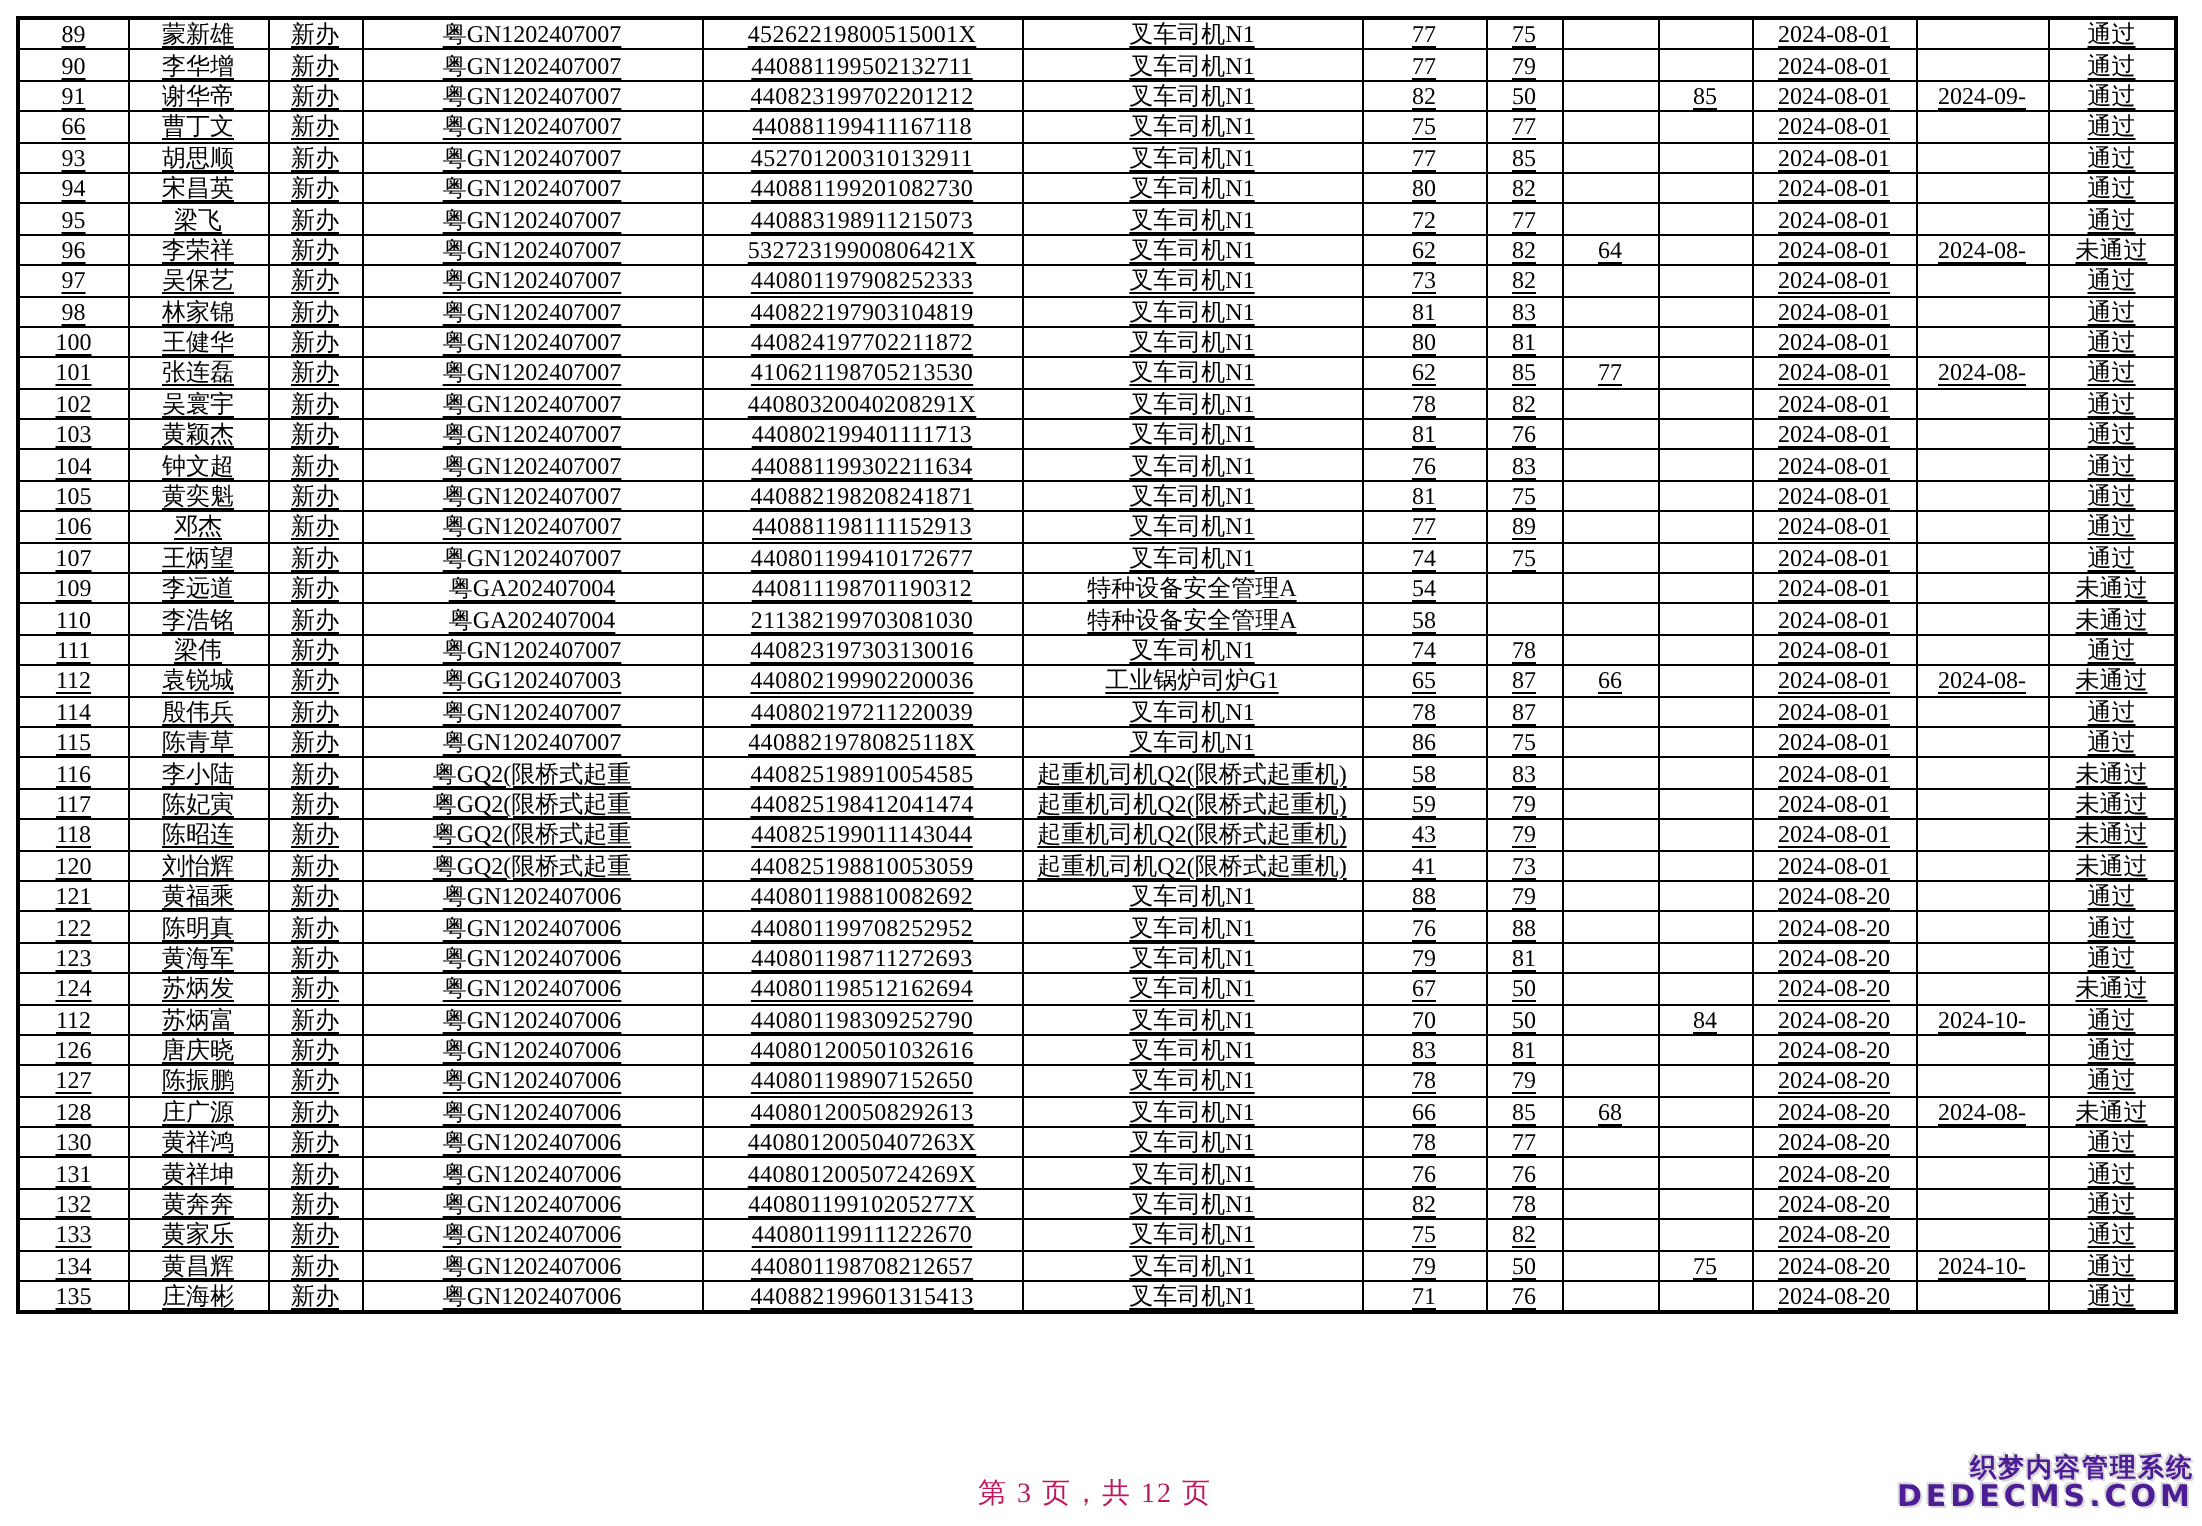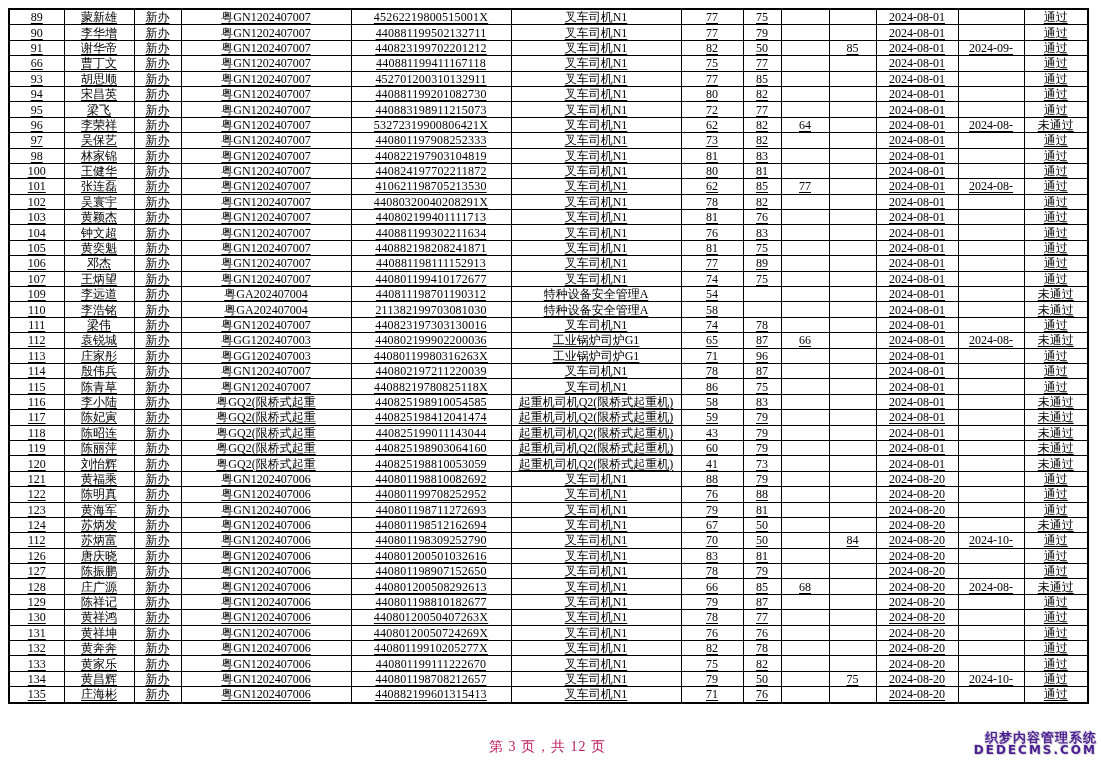--- a/index.html
+++ b/index.html
@@ -38,21 +38,21 @@
   .watermark{
     position:absolute;right:4px;bottom:6px;
     text-align:right;
     color:#4c1d95;
     font-weight:bold;
     font-family:"DejaVu Sans","Liberation Sans",sans-serif;
     text-shadow:1px 1px 0 #d8d8d8, -1px -1px 0 #d8d8d8;
     line-height:1.05;
   }
   .watermark .wm1{font-size:13px;letter-spacing:1px;}
-  .watermark .wm2{font-size:12px;letter-spacing:2px;padding-left:36px;}
+  .watermark .wm2{font-size:15px;letter-spacing:2px;padding-left:36px;}
 </style>
 </head>
 <body>
 
 <div class="page">
 
   <table class="results">
     <colgroup>
       <col style="width:55px">
         <col style="width:70px">
@@ -417,35 +417,20 @@
           <td class="c-project">工业锅炉司炉G1</td>
           <td class="c-s1">65</td>
           <td class="c-s2">87</td>
           <td class="c-s3">66</td>
           <td class="c-s4"></td>
           <td class="c-date1">2024-08-01</td>
           <td class="c-date2">2024-08-</td>
           <td class="c-result">未通过</td>
         </tr>
 
-        <tr>
-          <td class="c-num">113</td>
-          <td class="c-name">庄家彤</td>
-          <td class="c-type">新办</td>
-          <td class="c-cert">粤GG1202407003</td>
-          <td class="c-id">44080119980316263X</td>
-          <td class="c-project">工业锅炉司炉G1</td>
-          <td class="c-s1">71</td>
-          <td class="c-s2">96</td>
-          <td class="c-s3"></td>
-          <td class="c-s4"></td>
-          <td class="c-date1">2024-08-01</td>
-          <td class="c-date2"></td>
-          <td class="c-result">通过</td>
-        </tr>
 
         <tr>
           <td class="c-num">114</td>
           <td class="c-name">殷伟兵</td>
           <td class="c-type">新办</td>
           <td class="c-cert">粤GN1202407007</td>
           <td class="c-id">440802197211220039</td>
           <td class="c-project">叉车司机N1</td>
           <td class="c-s1">78</td>
           <td class="c-s2">87</td>
@@ -513,35 +498,20 @@
           <td class="c-project">起重机司机Q2(限桥式起重机)</td>
           <td class="c-s1">43</td>
           <td class="c-s2">79</td>
           <td class="c-s3"></td>
           <td class="c-s4"></td>
           <td class="c-date1">2024-08-01</td>
           <td class="c-date2"></td>
           <td class="c-result">未通过</td>
         </tr>
 
-        <tr>
-          <td class="c-num">119</td>
-          <td class="c-name">陈丽萍</td>
-          <td class="c-type">新办</td>
-          <td class="c-cert">粤GQ2(限桥式起重</td>
-          <td class="c-id">440825198903064160</td>
-          <td class="c-project">起重机司机Q2(限桥式起重机)</td>
-          <td class="c-s1">60</td>
-          <td class="c-s2">79</td>
-          <td class="c-s3"></td>
-          <td class="c-s4"></td>
-          <td class="c-date1">2024-08-01</td>
-          <td class="c-date2"></td>
-          <td class="c-result">未通过</td>
-        </tr>
 
         <tr>
           <td class="c-num">120</td>
           <td class="c-name">刘怡辉</td>
           <td class="c-type">新办</td>
           <td class="c-cert">粤GQ2(限桥式起重</td>
           <td class="c-id">440825198810053059</td>
           <td class="c-project">起重机司机Q2(限桥式起重机)</td>
           <td class="c-s1">41</td>
           <td class="c-s2">73</td>
@@ -673,35 +643,20 @@
           <td class="c-project">叉车司机N1</td>
           <td class="c-s1">66</td>
           <td class="c-s2">85</td>
           <td class="c-s3">68</td>
           <td class="c-s4"></td>
           <td class="c-date1">2024-08-20</td>
           <td class="c-date2">2024-08-</td>
           <td class="c-result">未通过</td>
         </tr>
 
-        <tr>
-          <td class="c-num">129</td>
-          <td class="c-name">陈祥记</td>
-          <td class="c-type">新办</td>
-          <td class="c-cert">粤GN1202407006</td>
-          <td class="c-id">440801198810182677</td>
-          <td class="c-project">叉车司机N1</td>
-          <td class="c-s1">79</td>
-          <td class="c-s2">87</td>
-          <td class="c-s3"></td>
-          <td class="c-s4"></td>
-          <td class="c-date1">2024-08-20</td>
-          <td class="c-date2"></td>
-          <td class="c-result">通过</td>
-        </tr>
 
         <tr>
           <td class="c-num">130</td>
           <td class="c-name">黄祥鸿</td>
           <td class="c-type">新办</td>
           <td class="c-cert">粤GN1202407006</td>
           <td class="c-id">44080120050407263X</td>
           <td class="c-project">叉车司机N1</td>
           <td class="c-s1">78</td>
           <td class="c-s2">77</td>

